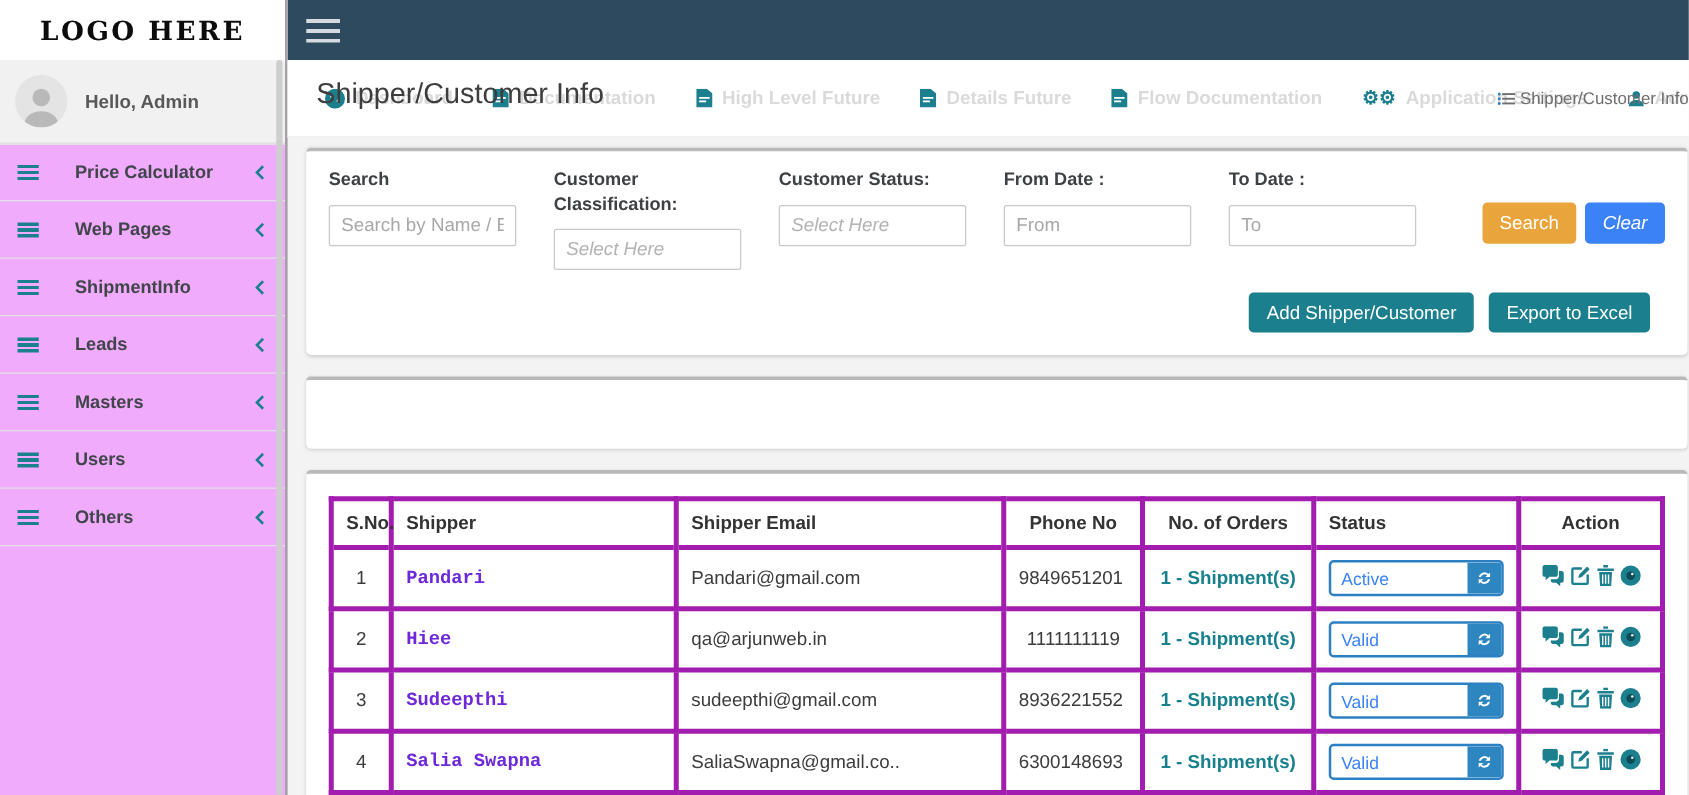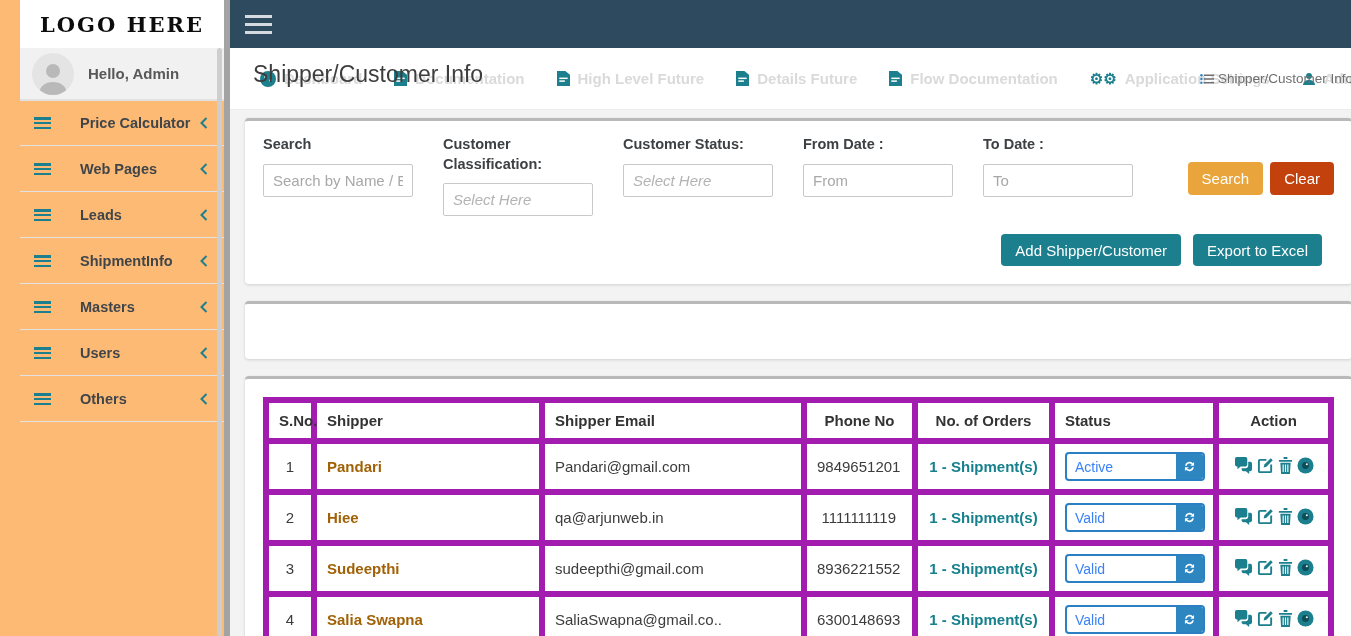--- a/index.html
+++ b/index.html
@@ -1,23 +1,23 @@
 <!DOCTYPE html>
 <html><head>
 <meta charset="utf-8">
 <style>
   * { margin:0; padding:0; box-sizing:border-box; }
   html,body { width:1351px; height:636px; overflow:hidden; font-family:"Liberation Sans", sans-serif; background:#f3f3f3; }
   .app { display:flex; width:1351px; height:636px; }
 
   
-  .sidebar { position:relative; width:230px; min-width:230px; height:636px; background:#fdba74; border-right:6px solid #a3a3a3;padding-left:20px; }
+  .sidebar { position:relative; width:230px; min-width:230px; height:636px; background:#f0abfc; border-right:2px solid #a3a3a3; }
   .logo { height:48px; background:#fff; display:flex; align-items:center; justify-content:center;
           font-family:"DejaVu Serif", serif; font-weight:900; font-size:21px; letter-spacing:2px; color:#0c0c0c; }
-  .user-box { height:52px; background:#f1f1f1; border-bottom:1px solid #e0e0e0; display:flex; align-items:center; padding:0 12px; }
+  .user-box { height:67px; background:#f1f1f1; border-bottom:1px solid #e0e0e0; display:flex; align-items:center; padding:0 12px; }
   .avatar { width:42px; height:42px; border-radius:50%; background:#e4e4e4; display:flex; align-items:flex-end; justify-content:center; overflow:hidden; }
   .greeting { margin-left:14px; font-size:15px; font-weight:bold; color:#585858; }
   .side-item { height:46px; display:flex; align-items:center; padding:0 16px 0 14px; border-bottom:1px solid #e2e2e2; cursor:pointer; }
   .bars-icon { width:17px; height:12px; background:repeating-linear-gradient(to bottom,#1b7f8e 0 2.6px,transparent 2.6px 4.8px); }
   .side-label { flex:1; margin-left:29px; font-size:14.5px; font-weight:bold; color:#40454a; }
   .scroll-strip { position:absolute; right:2px; top:48px; bottom:0; width:5px; background:#cecece; border-radius:3px; }
 
   
   .main { flex:1; display:flex; flex-direction:column; }
   .topbar { height:48px; background:#2e4a5f; display:flex; align-items:center; padding-left:15px; }
@@ -37,34 +37,34 @@
   .filter-row { display:flex; gap:30px; }
   .f-col { width:150px; }
   .f-label { font-size:14.5px; font-weight:bold; color:#3e4144; margin-bottom:9px; line-height:1.35; }
   .f-input { width:150px; height:33px; border:1px solid #c9c9c9; border-radius:2px; font-size:15px; padding:0 9px; color:#555;
              font-family:"Liberation Sans", sans-serif; outline:none; }
   .f-input::placeholder { color:#a8a8a8; }
   .select-like::placeholder { font-style:italic; color:#b3b3b3; }
   .btn-col { margin-left:auto; margin-top:27px; display:flex; gap:7px; }
   .btn { border:none; height:33px; border-radius:4px; color:#fff; font-size:15px; padding:0 14px; cursor:pointer; font-family:"Liberation Sans", sans-serif; }
   .btn-search { background:#e9a43b; }
-  .btn-clear { background:#c2410c; }
+  .btn-clear { background:#3b82f6;font-style:italic; }
   .action-row { display:flex; justify-content:flex-end; gap:12px; margin-top:18px; padding-right:12px; }
   .btn-teal { background:#1b7f8e; height:32px; }
 
   .empty-panel { margin-top:17px; height:58px; }
 
   
   .table-panel { margin-top:17px; padding:18px; height:470px; }
   table { width:100%; border-collapse:collapse; table-layout:fixed; }
-  th, td { border:6px solid #a21caf; font-size:15px; }
+  th, td { border:4px solid #a21caf; font-size:15px; }
   th { padding:9px 10px; text-align:left; color:#333; border-bottom-width:2px; }
   td { padding:8px 10px; height:45px; color:#3c3c3c; background:#fff; }
   .al-c { text-align:center; } .al-r { text-align:right; padding-right:16px; }
-  td.shipper { font-weight:bold; color:#a16207; }
+  td.shipper { font-weight:bold; color:#6d28d9;font-family:Liberation Mono, monospace; }
   td.orders { color:#17808d; font-weight:bold; cursor:pointer; }
   .status-widget { display:flex; align-items:center; width:140px; height:29px; border:2px solid #2b80c4; border-radius:4px; background:#fff; overflow:hidden; cursor:pointer; }
   .status-text { flex:1; padding-left:8px; font-size:14px; color:#3b82f6; }
   .status-refresh { width:27px; align-self:stretch; background:#2e86c1; display:flex; align-items:center; justify-content:center; cursor:pointer; }
   .icons-cell { display:inline-flex; align-items:center; gap:4px; }
   .icons-cell svg { cursor:pointer; }
   .gear-glyph { color:#1b7f8e; font-size:15px; line-height:1; }
 </style>
 </head>
 <body>
@@ -92,28 +92,28 @@
       </div>
       <div class="side-item">
         <span class="bars-icon"></span>
         <span class="side-label">Web Pages</span>
         <svg width="9" height="12" viewBox="0 0 8 12">
             <path d="M7 1 2 6l5 5" stroke="#1b7f8e" stroke-width="2" fill="none"></path>
           </svg>
       </div>
       <div class="side-item">
         <span class="bars-icon"></span>
+        <span class="side-label">ShipmentInfo</span>
+        <svg width="9" height="12" viewBox="0 0 8 12">
+            <path d="M7 1 2 6l5 5" stroke="#1b7f8e" stroke-width="2" fill="none"></path>
+          </svg>
+      </div>
+      <div class="side-item">
+        <span class="bars-icon"></span>
         <span class="side-label">Leads</span>
-        <svg width="9" height="12" viewBox="0 0 8 12">
-            <path d="M7 1 2 6l5 5" stroke="#1b7f8e" stroke-width="2" fill="none"></path>
-          </svg>
-      </div>
-      <div class="side-item">
-        <span class="bars-icon"></span>
-        <span class="side-label">ShipmentInfo</span>
         <svg width="9" height="12" viewBox="0 0 8 12">
             <path d="M7 1 2 6l5 5" stroke="#1b7f8e" stroke-width="2" fill="none"></path>
           </svg>
       </div>
       <div class="side-item">
         <span class="bars-icon"></span>
         <span class="side-label">Masters</span>
         <svg width="9" height="12" viewBox="0 0 8 12">
             <path d="M7 1 2 6l5 5" stroke="#1b7f8e" stroke-width="2" fill="none"></path>
           </svg>

